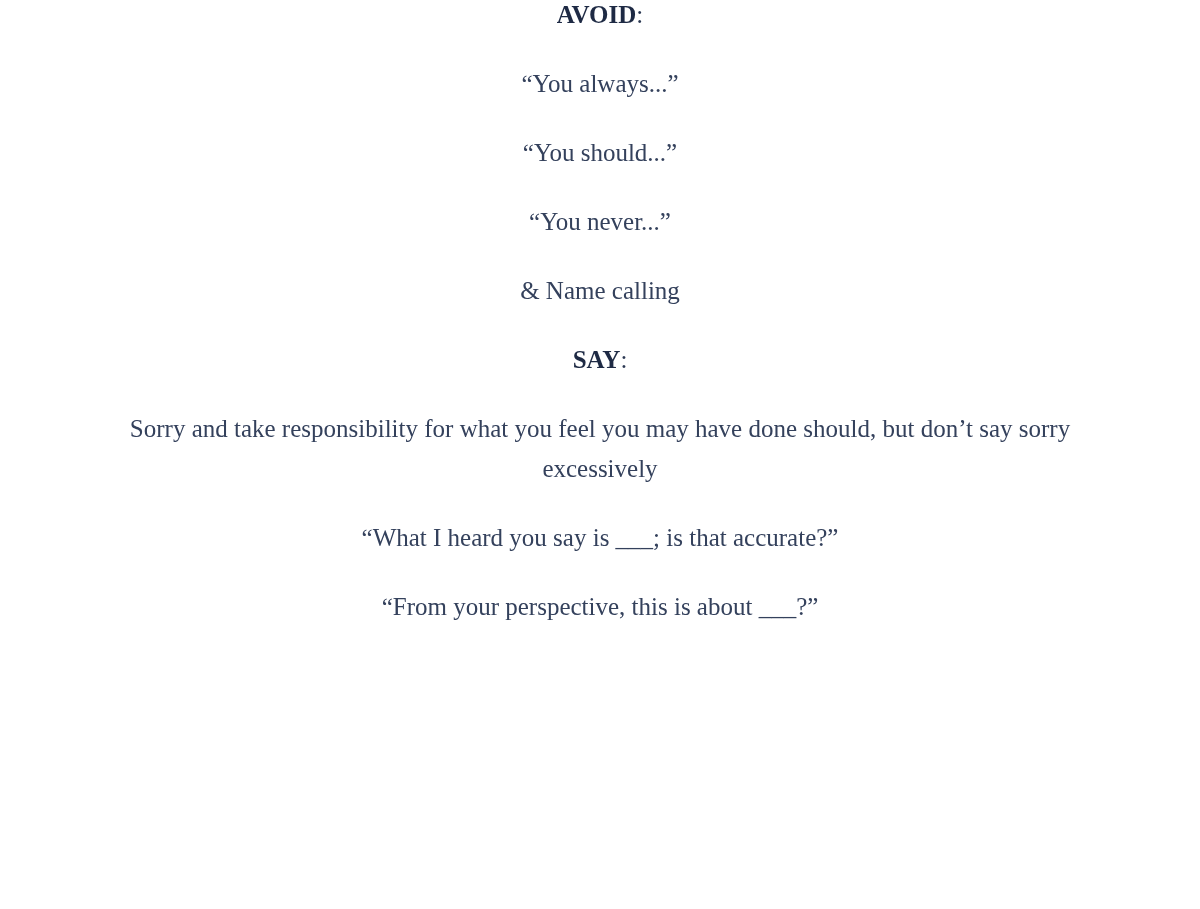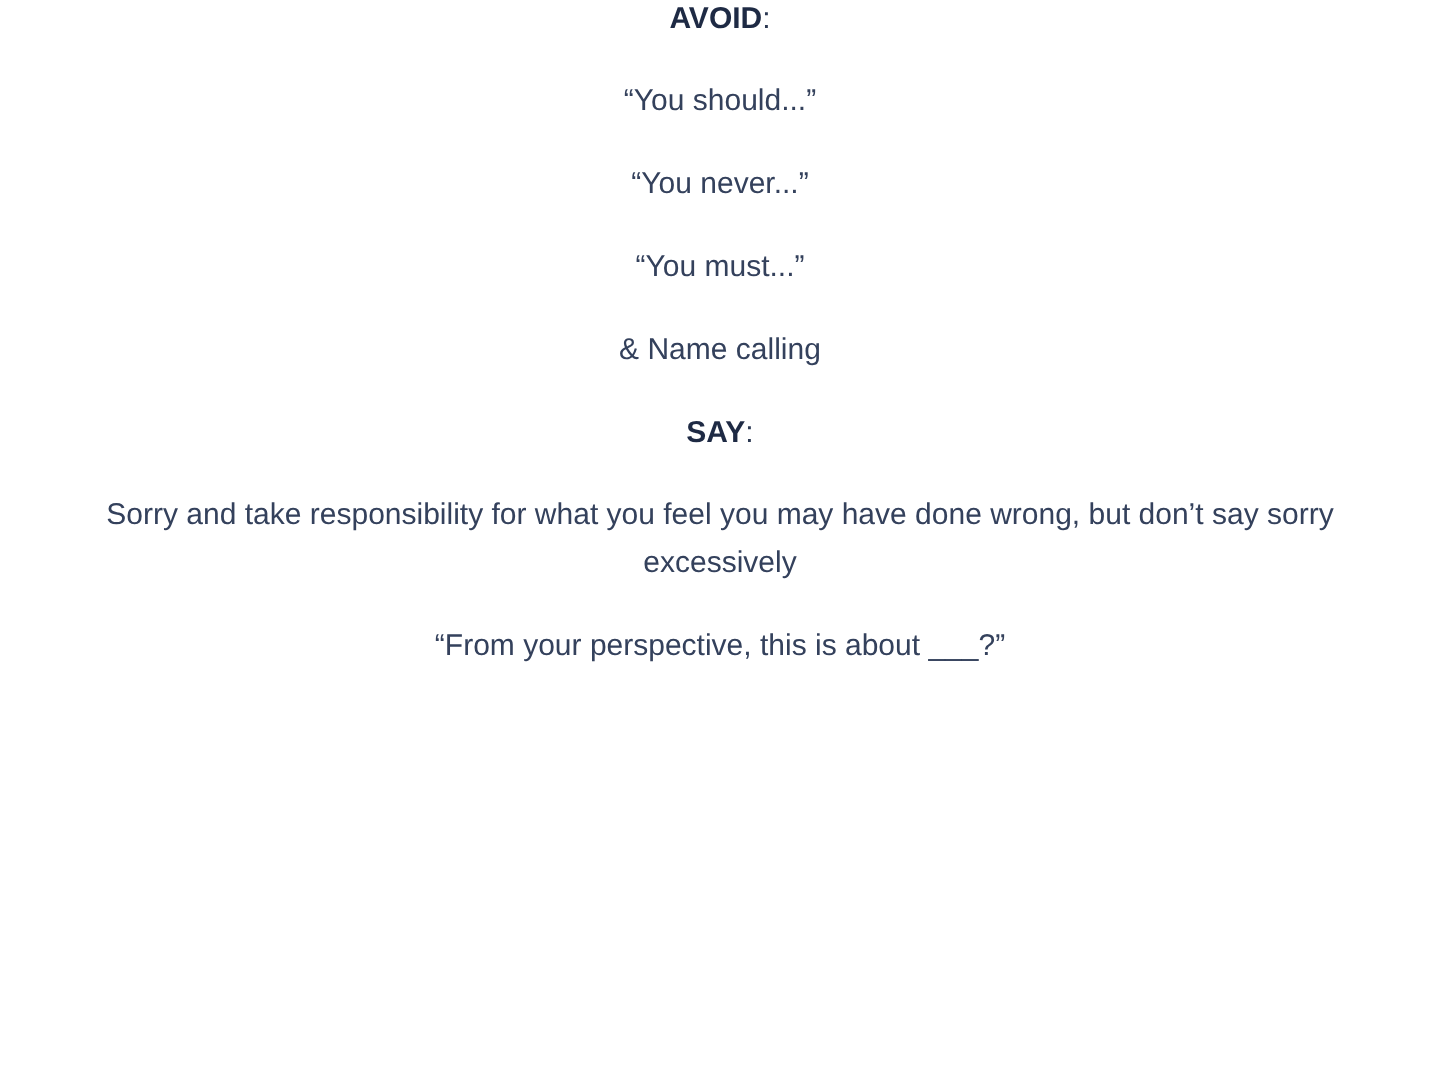--- a/index.html
+++ b/index.html
@@ -6,21 +6,21 @@
     margin: 0;
     padding: 0;
     background: #ffffff;
   }
   .page {
     width: 1200px;
     height: 909px;
     overflow: hidden;
     box-sizing: border-box;
     background: #ffffff;
-    font-family: Liberation Sans, sans-serif;
+    font-family: Liberation Serif, serif;
     border-radius: 24px;
   }
   .content {
     max-width: 1040px;
     margin: -5px auto 0 auto;
     text-align: center;
     color: #34415c;
     font-size: 25px;
     line-height: 40px;
   }
@@ -39,24 +39,25 @@
   }
 </style>
 </head>
 <body>
 
 <div class="page">
   <div class="content">
 
     <p class="heading"><span class="heading-bold">AVOID</span><span class="heading-colon">:</span></p>
 
+    <p class="line">“You always...”</p>
     <p class="line">“You should...”</p>
     <p class="line">“You never...”</p>
-    <p class="line">“You must...”</p>
     <p class="line">&amp; Name calling</p>
 
     <p class="heading"><span class="heading-bold">SAY</span><span class="heading-colon">:</span></p>
 
-    <p class="line">Sorry and take responsibility for what you feel you may have done wrong, but don’t say sorry excessively</p>
+    <p class="line">Sorry and take responsibility for what you feel you may have done should, but don’t say sorry excessively</p>
+    <p class="line">“What I heard you say is ___; is that accurate?”</p>
     <p class="line">“From your perspective, this is about ___?”</p>
 
   </div>
 </div>
 
 </body></html>

